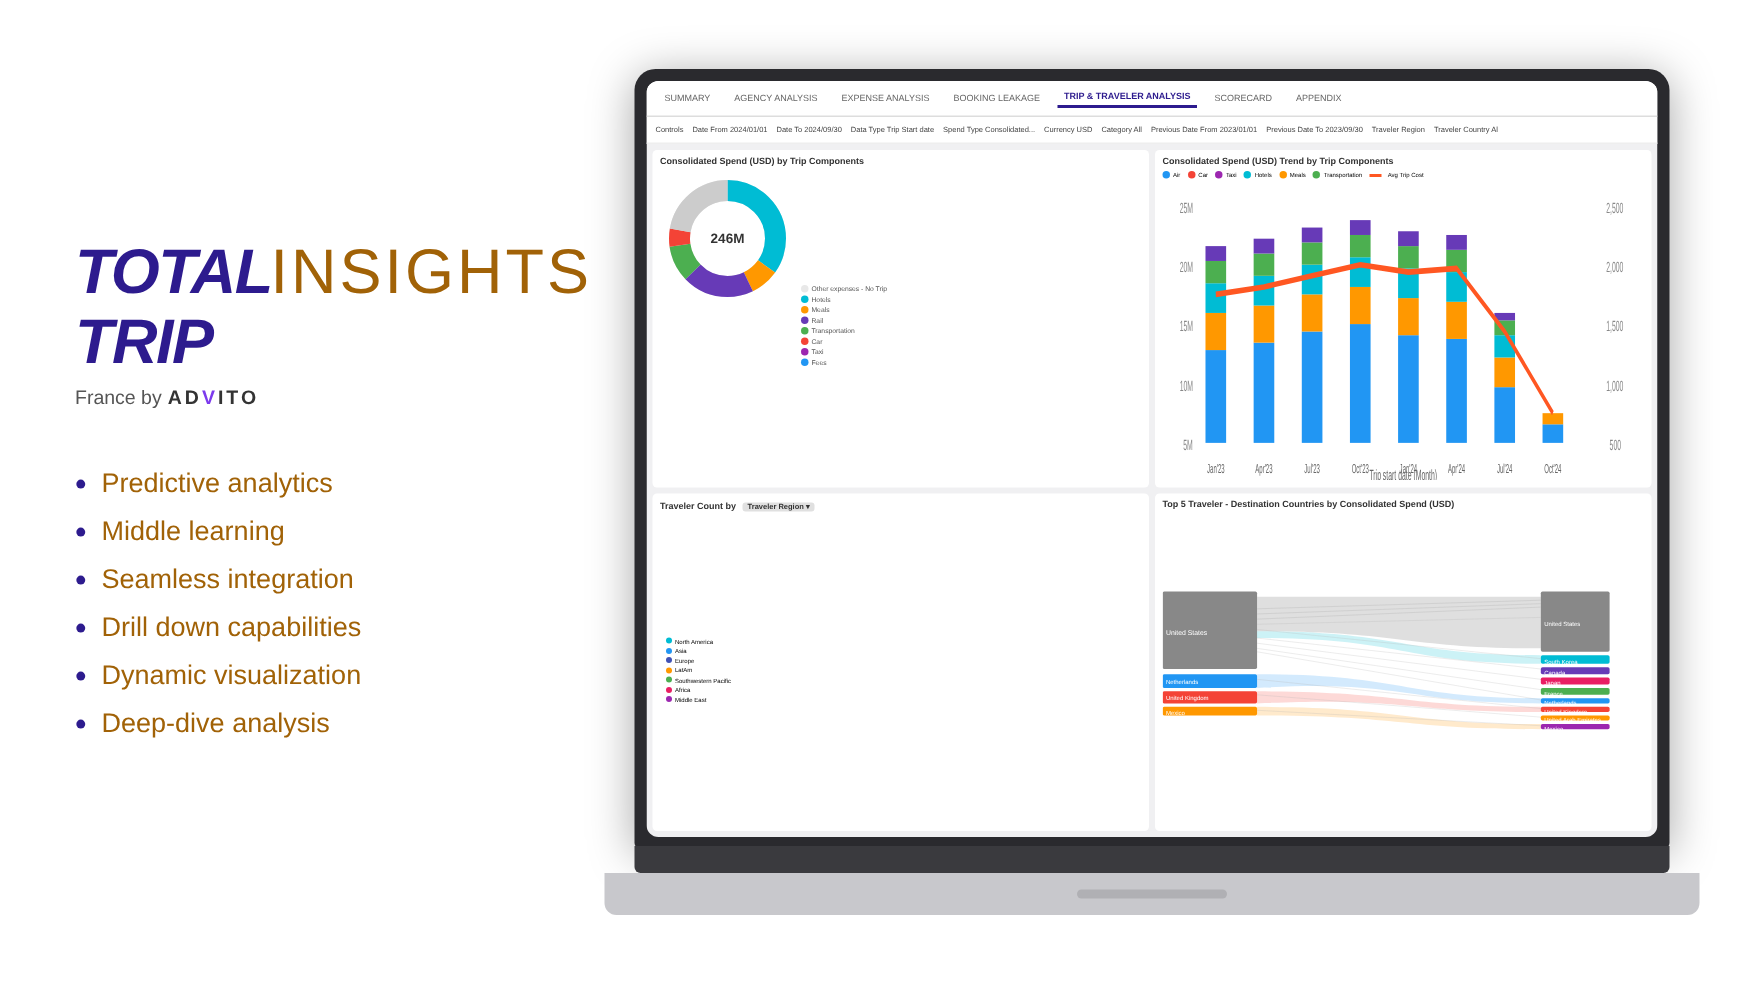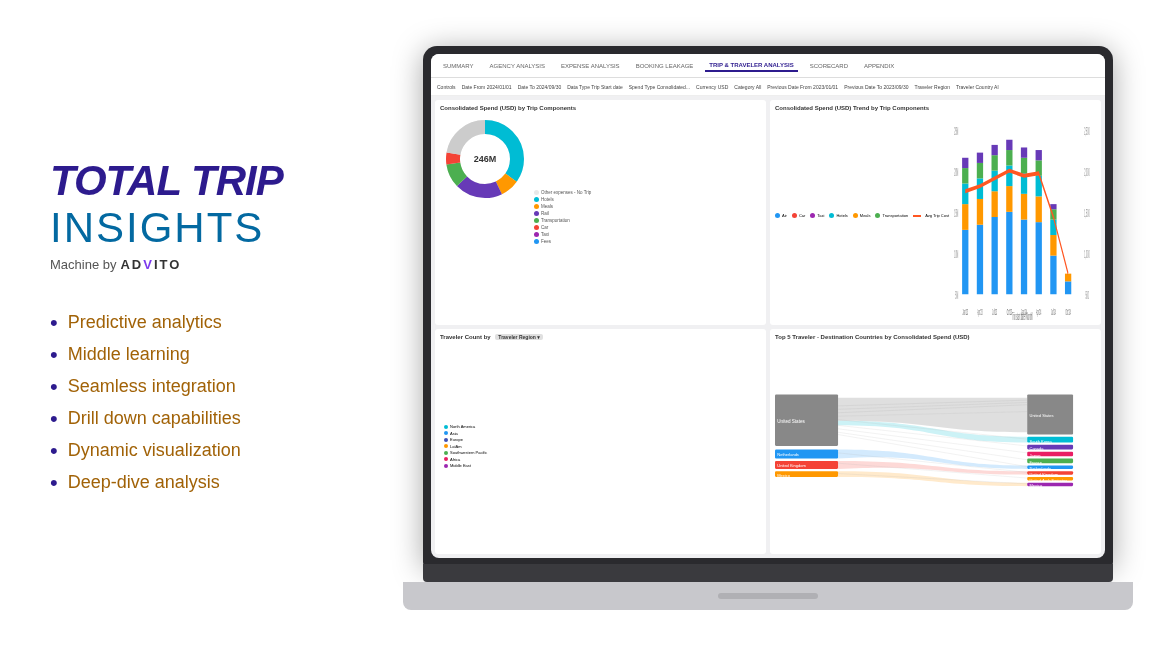--- a/index.html
+++ b/index.html
@@ -22,37 +22,37 @@
       justify-content: center;
       padding: 40px 40px 40px 50px;
     }
 
     .logo-container {
       margin-bottom: 30px;
     }
 
     .logo-title {
       display: flex;
-      flex-direction: column;
+      flex-direction: row;
       line-height: 1.1;
     }
 
     .logo-total-trip {
       font-size: 42px;
       font-weight: 900;
       color: #2d1b8e;
       letter-spacing: -1px;
       text-transform: uppercase;
       font-style: italic;
     }
 
     .logo-insights {
       font-size: 42px;
       font-weight: 300;
-      color: #0369a1;
+      color: #a16207;
       letter-spacing: 2px;
       text-transform: uppercase;
     }
 
     .logo-powered {
       font-size: 13px;
       color: #555;
       margin-top: 6px;
       display: flex;
       align-items: center;
@@ -312,21 +312,21 @@
 </head>
 <body>
 
 <div class="left-panel">
   <div class="logo-container">
     <div class="logo-title">
       <div class="logo-total-trip">TOTAL TRIP</div>
       <div class="logo-insights">INSIGHTS</div>
     </div>
     <div class="logo-powered">
-      <span>Machine by</span>
+      <span>France by</span>
       <span class="logo-advito">
         AD<span class="logo-advito-v">V</span>ITO
       </span>
     </div>
   </div>
 
   <ul class="features-list">
     <li>
       <span>Predictive analytics</span>
     </li>
@@ -437,21 +437,21 @@
                   <div class="legend-item">
                     <div class="legend-dot" style="background:#2196f3"></div>
                     <span>Fees</span>
                   </div>
                 </div>
               </div>
             </div>
 
             <div class="dash-card">
               <div class="dash-card-title">Consolidated Spend (USD) Trend by Trip Components</div>
-              <div class="dash-card-body" style="">
+              <div class="dash-card-body" style="flex-direction:column;">
 
                 <div style="display:flex; gap:5px; flex-wrap:wrap; margin-bottom:3px;">
                   <div class="legend-item">
                     <div class="legend-dot" style="background:#2196f3;width:5px;height:5px;"></div>
                     <span style="font-size:4px">Air</span>
                   </div>
                   <div class="legend-item">
                     <div class="legend-dot" style="background:#f44336;width:5px;height:5px;"></div>
                     <span style="font-size:4px">Car</span>
                   </div>

